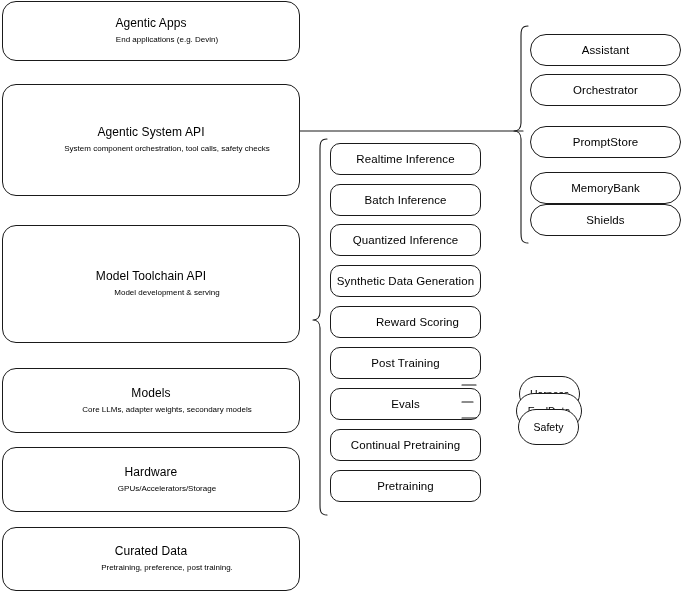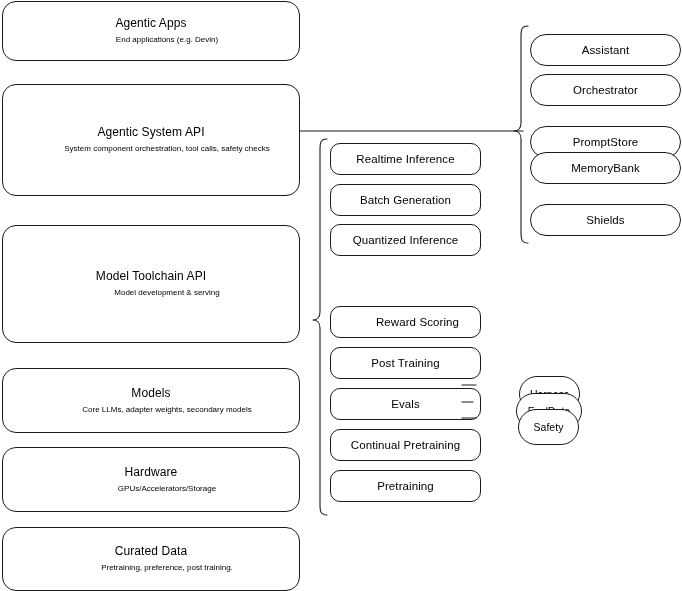--- a/index.html
+++ b/index.html
@@ -167,25 +167,28 @@
 
   <div class="node mid-node" style="top:143px;">
     <div class="title">Realtime Inference</div>
   </div>
 
   <div class="node layer-node" style="top:527px; height:64px;">
     <div class="title">Curated Data</div>
     <div class="subtitle">Pretraining, preference, post training.</div>
   </div>
   <div class="node mid-node" style="top:184px;">
-    <div class="title">Batch Generation</div>
+    <div class="title">Batch Inference</div>
   </div>
   <div class="node mid-node" style="top:224px;">
     <div class="title">Quantized Inference</div>
   </div>
+  <div class="node mid-node" style="top:265px;">
+    <div class="title">Synthetic Data Generation</div>
+  </div>
   <div class="node mid-node" style="top:306px;padding-left:24px;">
     <div class="title">Reward Scoring</div>
   </div>
   <div class="node mid-node" style="top:347px;">
     <div class="title">Post Training</div>
   </div>
   <div class="node mid-node" style="top:388px;">
     <div class="title">Evals</div>
   </div>
   <div class="node mid-node" style="top:429px;">
@@ -207,20 +210,20 @@
 
   <div class="node right-node" style="top:34px;">
     <div class="title">Assistant</div>
   </div>
   <div class="node right-node" style="top:74px;">
     <div class="title">Orchestrator</div>
   </div>
   <div class="node right-node" style="top:118px;margin-top:8px;">
     <div class="title">PromptStore</div>
   </div>
-  <div class="node right-node" style="top:152px;">
+  <div class="node right-node" style="top:172px;">
     <div class="title">MemoryBank</div>
   </div>
   <div class="node right-node" style="top:204px;">
     <div class="title">Shields</div>
   </div>
 
 </div>
 
 </body></html>

